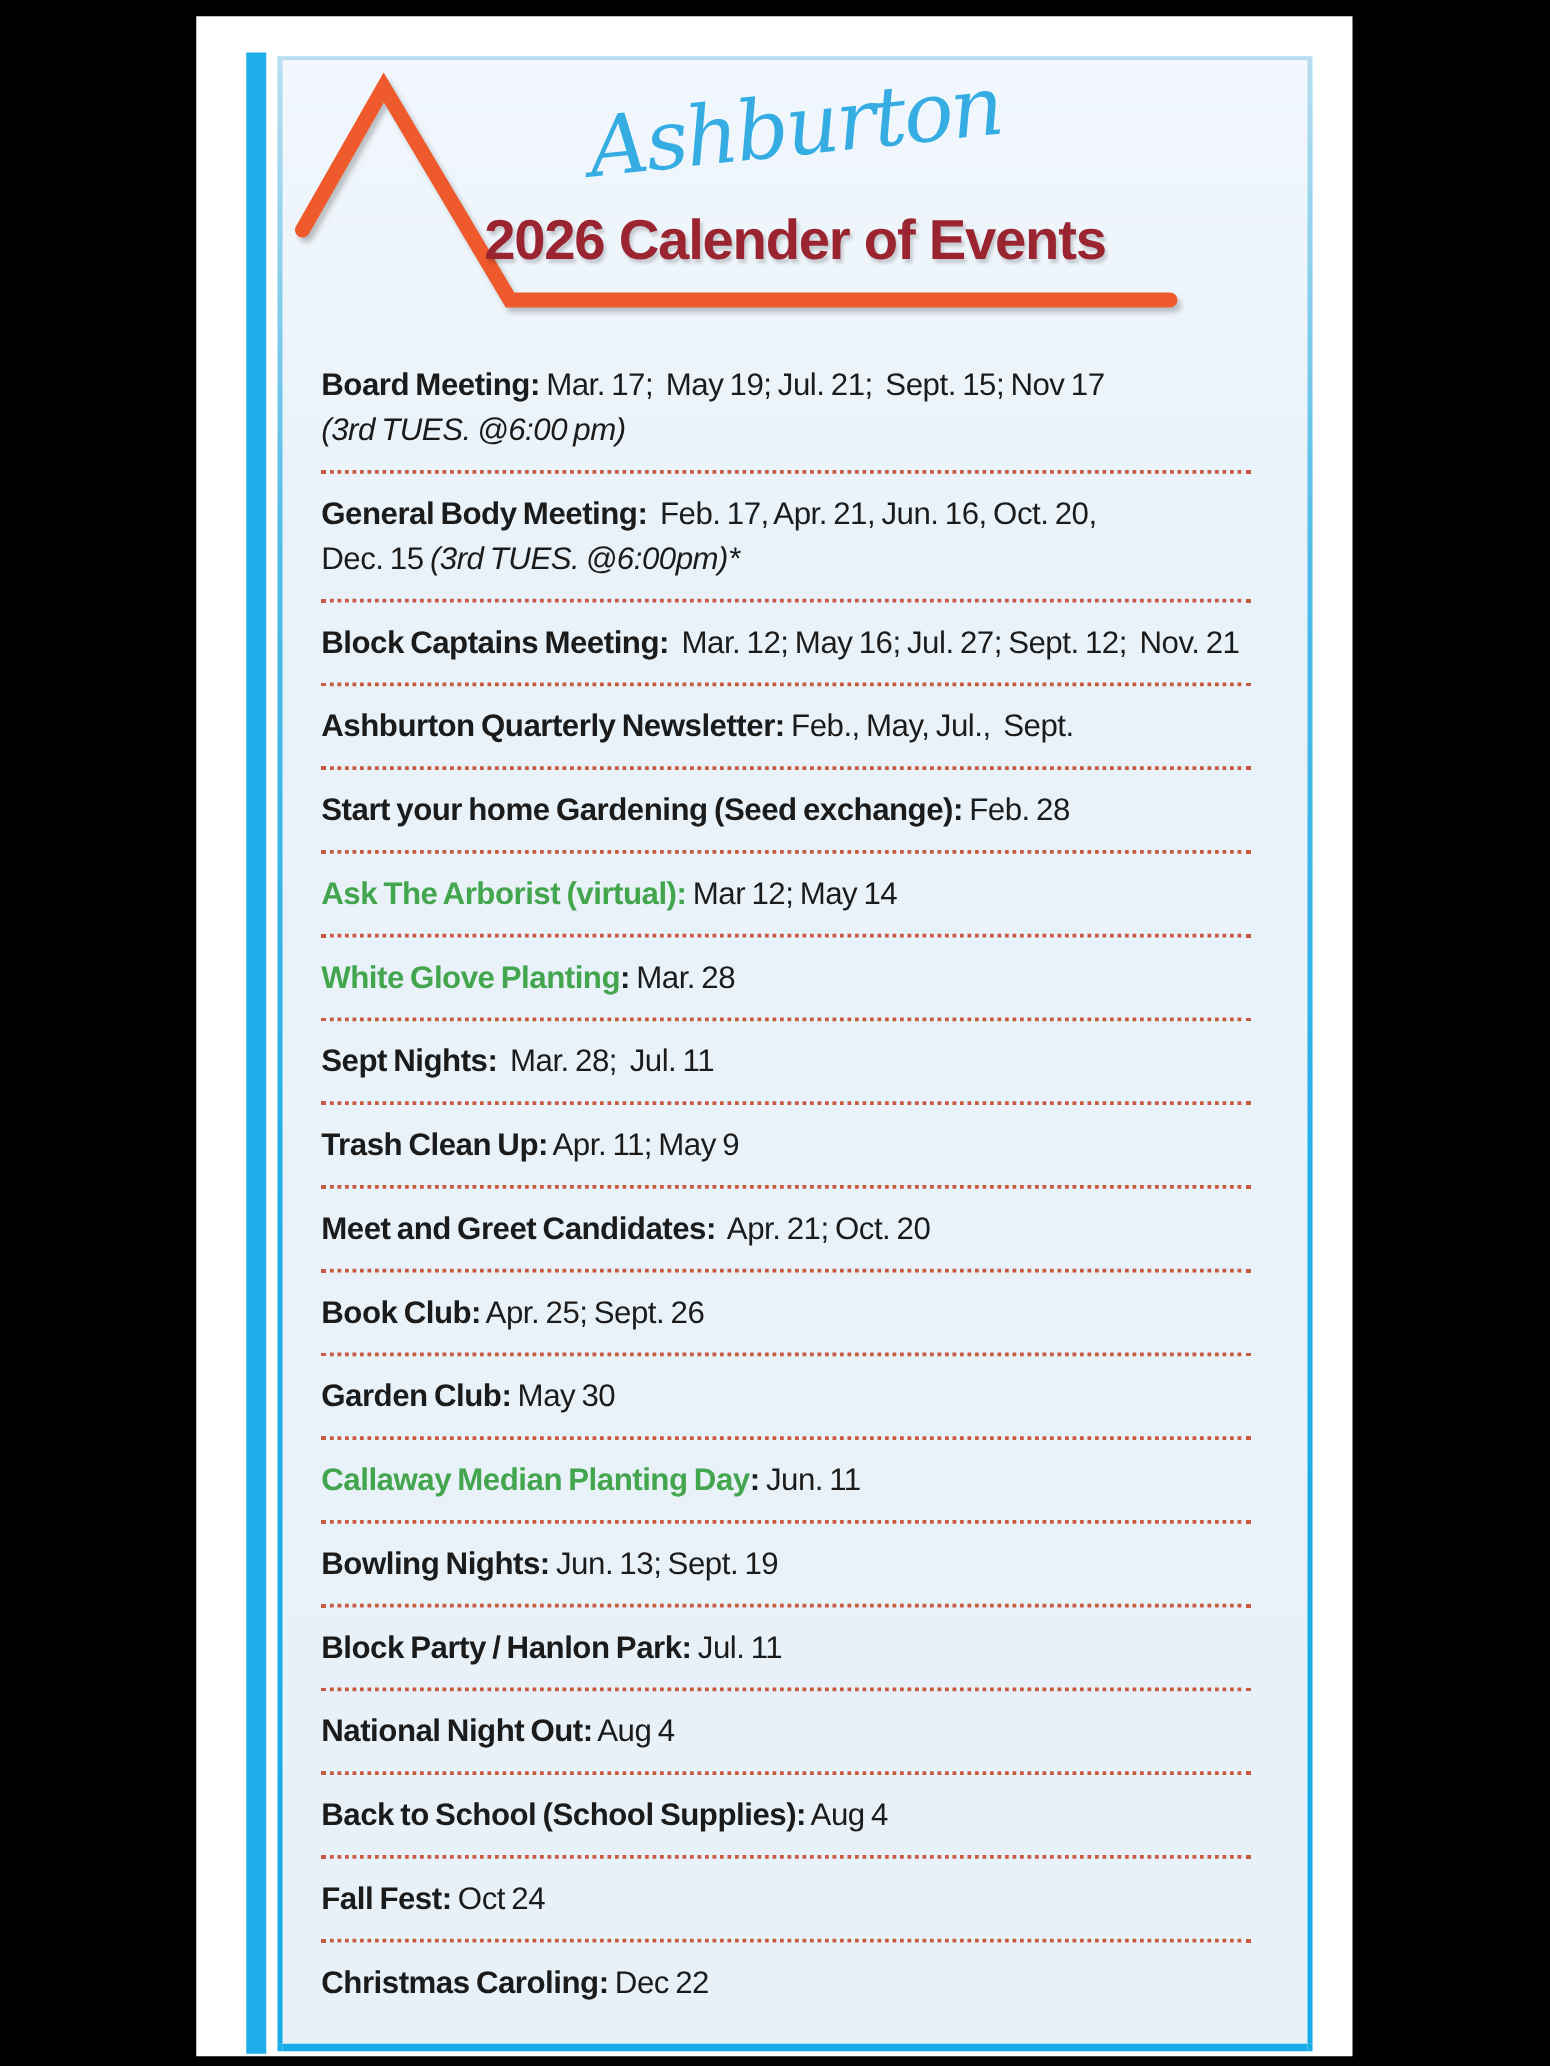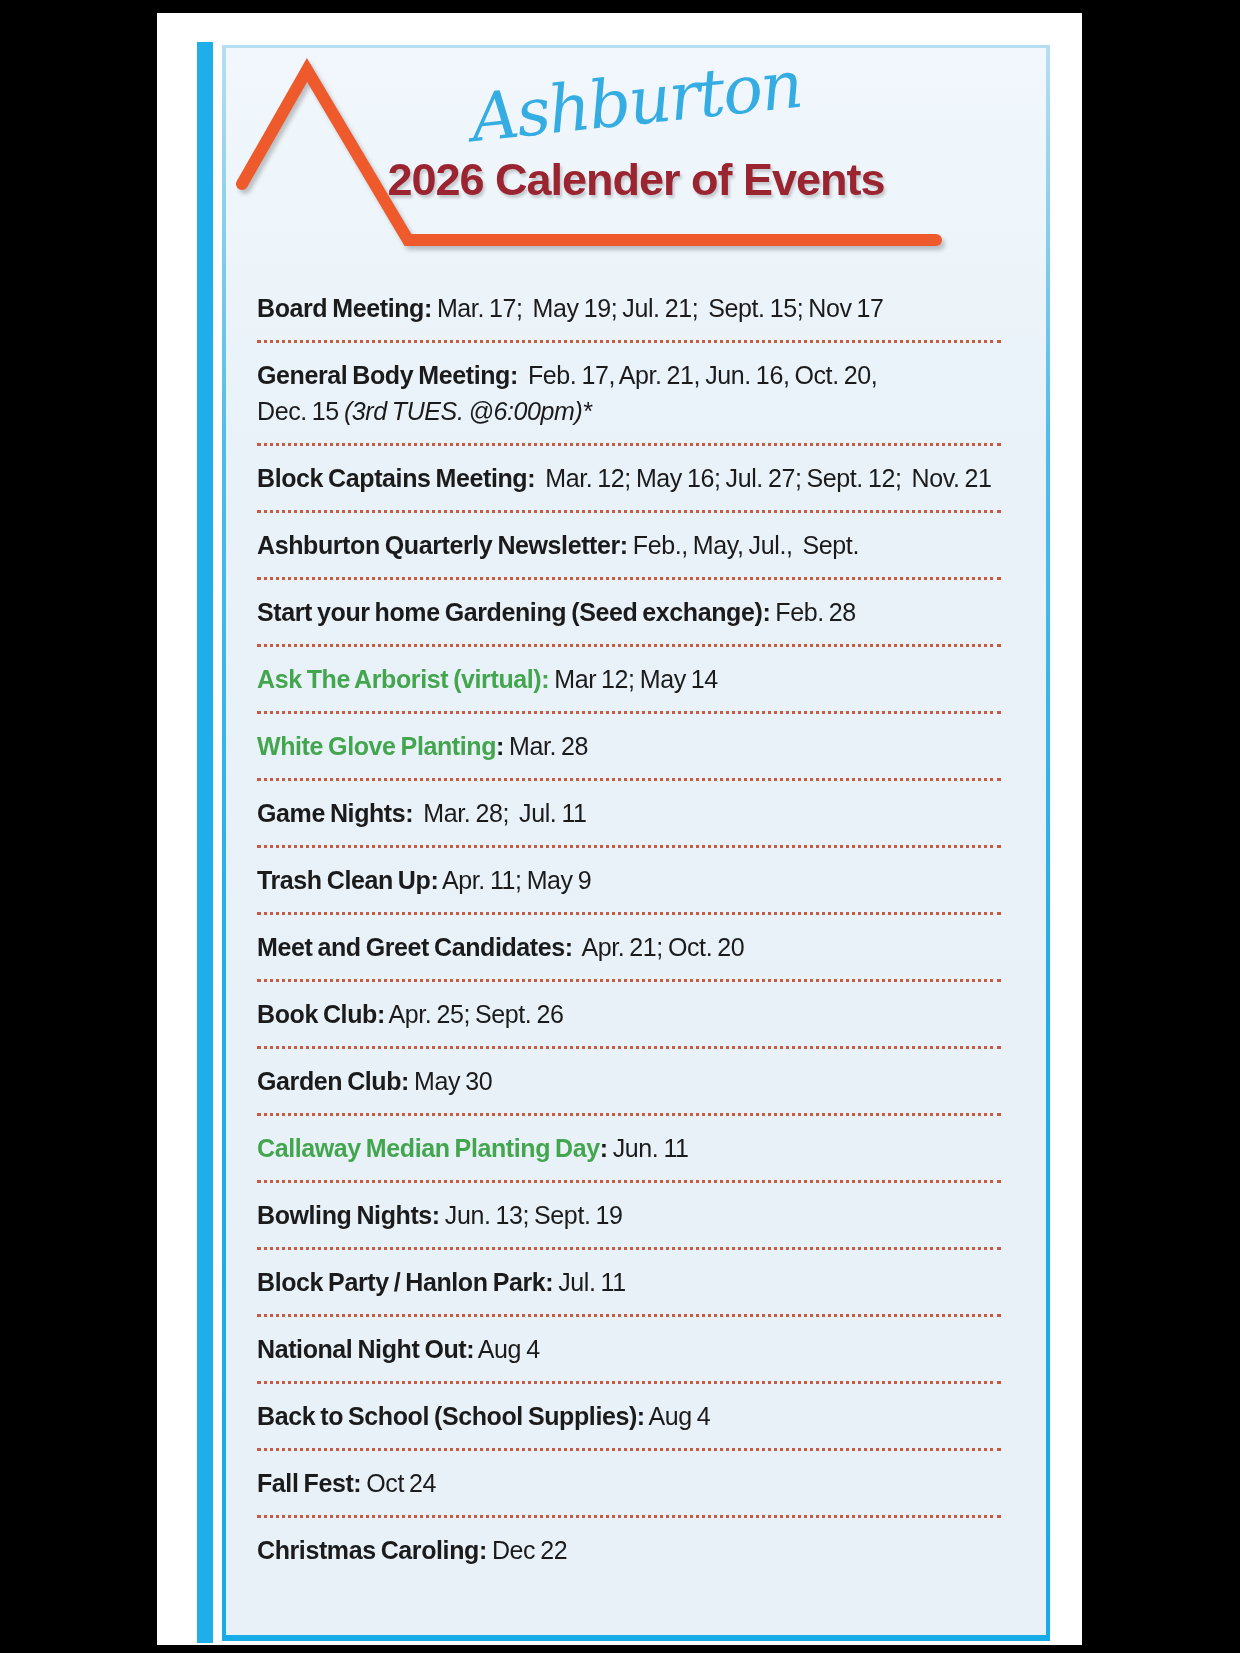--- a/index.html
+++ b/index.html
@@ -51,21 +51,21 @@
     font-family: "DejaVu Serif", serif;
     font-style: italic;
     font-size: 66px;
     line-height: 100px;
     color: #35ADE3;
     transform: rotate(-6deg);
     letter-spacing: -2px;
   }
 
   .page-title {
-    position: absolute; top: 106px; left: 0; right: 0;
+    position: absolute; top: 118px; left: 0; right: 0;
     text-align: center;
     font-weight: bold;
     font-size: 45px;
     letter-spacing: -1px;
     color: #9A2430;
     text-shadow: 2px 3px 3px rgba(0,0,0,0.18);
   }
 
   .events { margin: 0 45px 0 31px; }
 
@@ -101,20 +101,21 @@
         <svg class="zigzag-svg" viewBox="0 0 820 228" xmlns="http://www.w3.org/2000/svg">
           <polyline points="16,136 81,22 182,192 710,192" fill="none" stroke="#EE5A2C" stroke-width="12" stroke-linecap="round" stroke-linejoin="miter"></polyline>
         </svg>
         <div class="logo-script" style="color: rgb(53, 173, 227);">Ashburton</div>
         <div class="page-title" style="color: rgb(154, 36, 48);">2026 Calender of Events</div>
       </div>
 
       <div class="events">
           <div class="event">
     <div class="ev-line"><span class="ev-title" style="color: rgb(27, 27, 27);">Board Meeting:</span><span class="ev-colon"></span><span class="ev-dates"> Mar. 17;  May 19; Jul. 21;  Sept. 15; Nov 17</span></div>
+    <div class="ev-line"><span class="ev-note-regular"></span><span class="ev-note-italic">(3rd TUES. @6:00 pm)</span></div>
   </div>
           <div class="event">
     <div class="ev-line"><span class="ev-title" style="color: rgb(27, 27, 27);">General Body Meeting:</span><span class="ev-colon"></span><span class="ev-dates">  Feb. 17, Apr. 21, Jun. 16, Oct. 20,</span></div>
     <div class="ev-line"><span class="ev-note-regular">Dec. 15 </span><span class="ev-note-italic">(3rd TUES. @6:00pm)*</span></div>
   </div>
           <div class="event">
     <div class="ev-line"><span class="ev-title" style="color: rgb(27, 27, 27);">Block Captains Meeting:</span><span class="ev-colon"></span><span class="ev-dates">  Mar. 12; May 16; Jul. 27; Sept. 12;  Nov. 21</span></div>
 
   </div>
           <div class="event">
@@ -127,21 +128,21 @@
   </div>
           <div class="event">
     <div class="ev-line"><span class="ev-title" style="color: rgb(67, 166, 78); margin-top: 37px;">Ask The Arborist (virtual):</span><span class="ev-colon"></span><span class="ev-dates"> Mar 12; May 14</span></div>
 
   </div>
           <div class="event">
     <div class="ev-line"><span class="ev-title" style="color: rgb(67, 166, 78);">White Glove Planting</span><span class="ev-colon">:</span><span class="ev-dates"> Mar. 28</span></div>
 
   </div>
           <div class="event">
-    <div class="ev-line"><span class="ev-title" style="color: rgb(27, 27, 27);">Game Nights:</span><span class="ev-colon"></span><span class="ev-dates">  Mar. 28;  Jul. 11</span></div>
+    <div class="ev-line"><span class="ev-title" style="color: rgb(27, 27, 27);">Sept Nights:</span><span class="ev-colon"></span><span class="ev-dates">  Mar. 28;  Jul. 11</span></div>
 
   </div>
           <div class="event">
     <div class="ev-line"><span class="ev-title" style="color: rgb(27, 27, 27);">Trash Clean Up:</span><span class="ev-colon"></span><span class="ev-dates"> Apr. 11; May 9</span></div>
 
   </div>
           <div class="event">
     <div class="ev-line"><span class="ev-title" style="color: rgb(27, 27, 27);">Meet and Greet Candidates:</span><span class="ev-colon"></span><span class="ev-dates">  Apr. 21; Oct. 20</span></div>
 
   </div>

